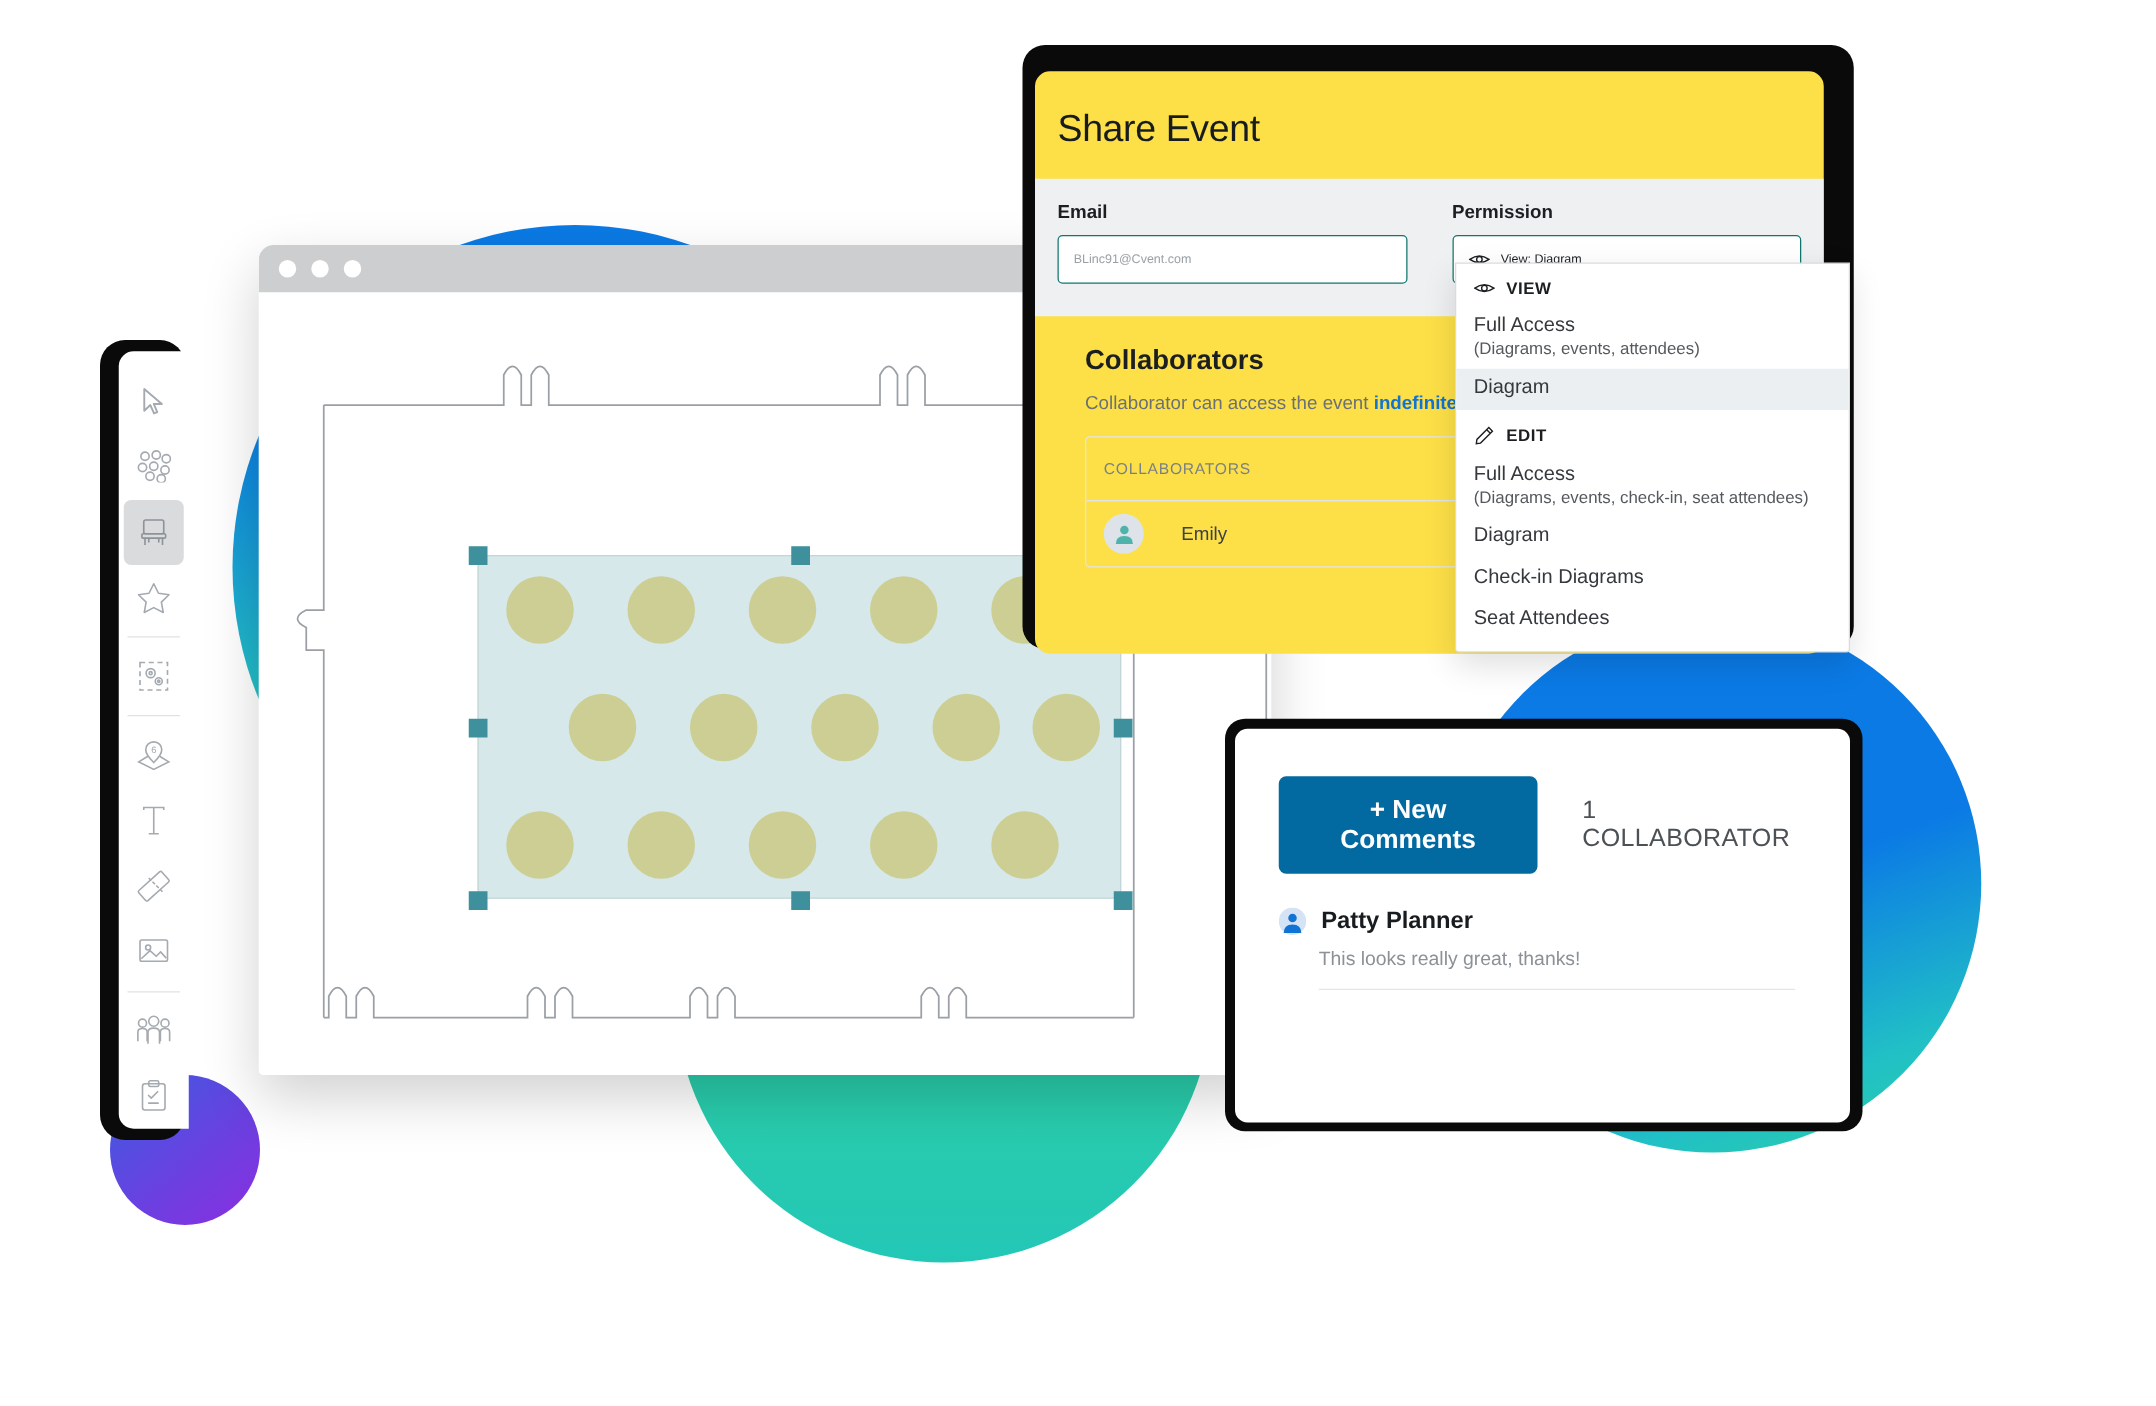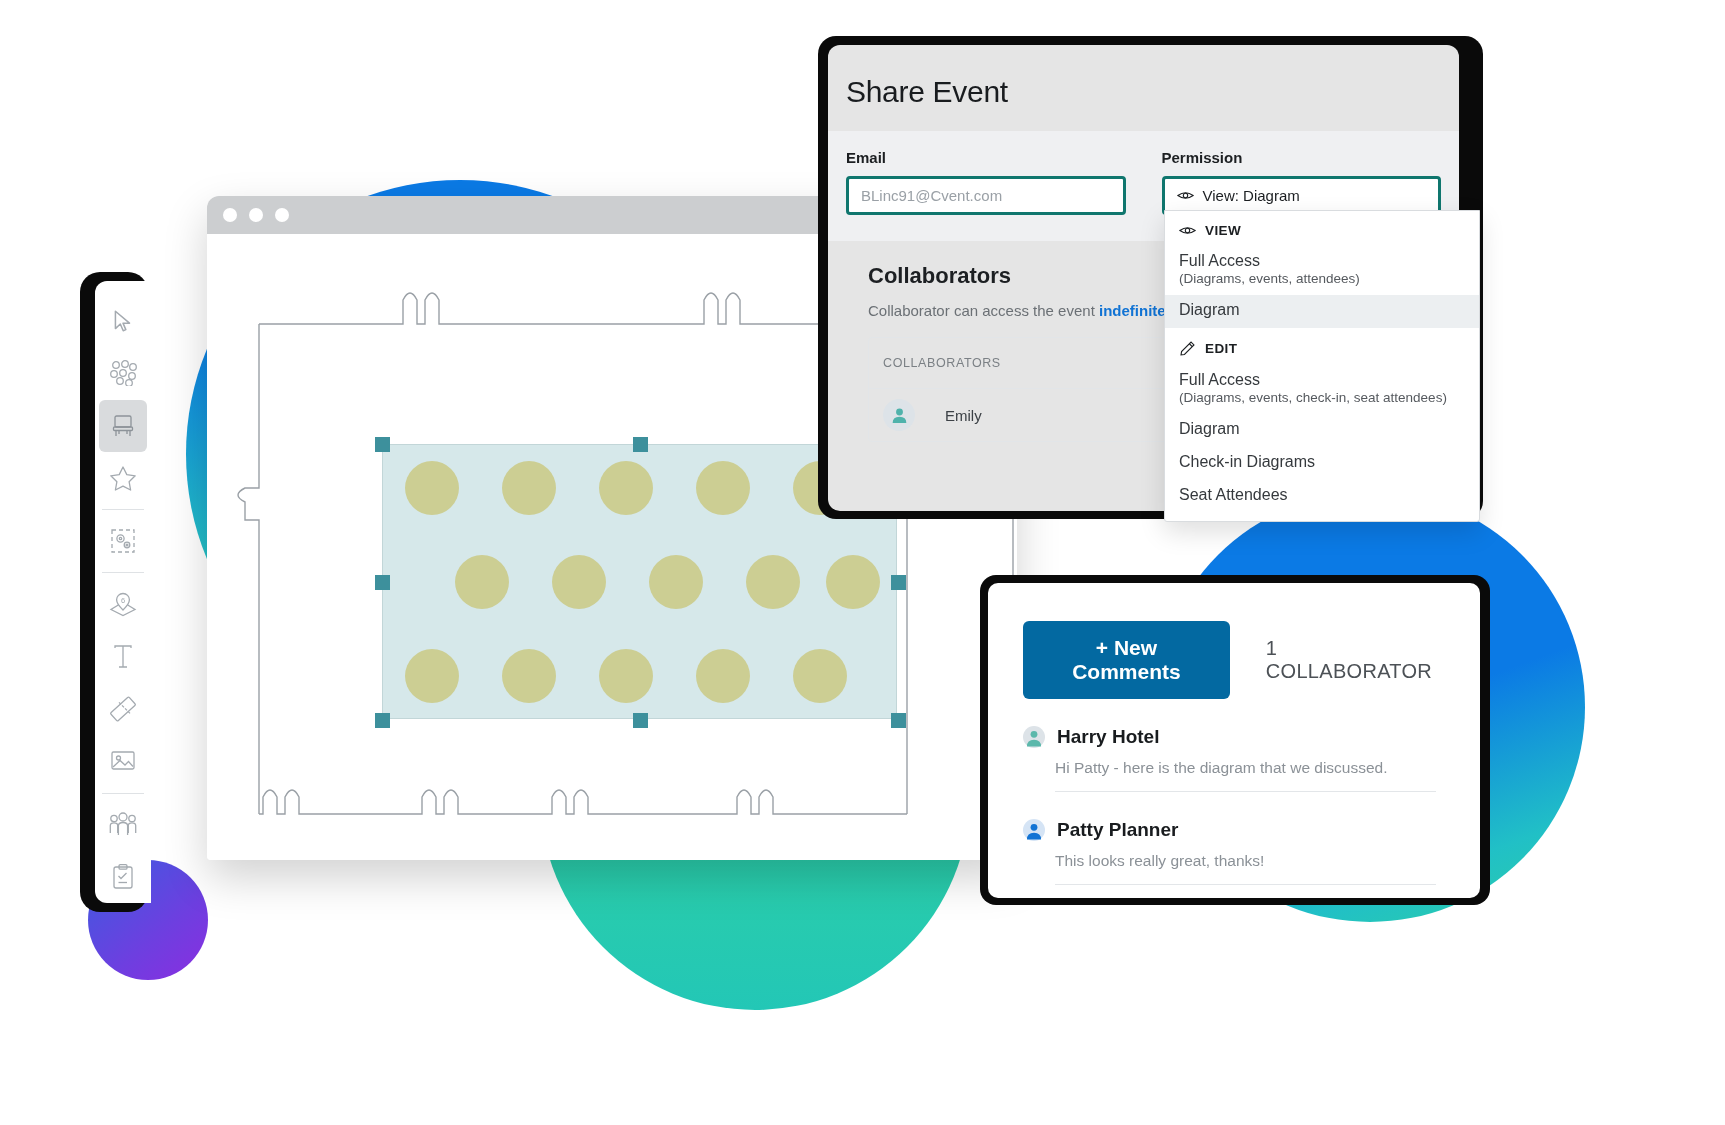--- a/index.html
+++ b/index.html
@@ -78,32 +78,32 @@
   .tool.active { background: #d9dbdd; }
   .tool svg { display: block; }
   .tool-div { width: 42px; height: 1px; background: #dfe2e5; margin: 5px 0; }
 
   
   #share-shadow {
     position: absolute; left: 818px; top: 36px; width: 665px; height: 483px;
     background: #0a0a0a; border-radius: 18px;
   }
   #share-modal {
-    position: absolute; left: 828px; top: 45px; width: 631px; height: 466px;
-    background: #e5e5e5; border-radius: 12px; overflow: hidden;
+    position: absolute; left: 828px; top: 57px; width: 631px; height: 466px;
+    background: #fde047; border-radius: 12px; overflow: hidden;
   }
   #share-header { padding: 30px 0 22px 18px; }
   #share-title { font-size: 30px; font-weight: 400; color: #191c1f; letter-spacing: -.3px; }
   #share-form-band { background: #eff0f2; padding: 18px 18px 26px 18px; display: flex; gap: 36px; }
   .field { flex: 1; }
   .field-label { font-size: 15px; font-weight: 700; color: #1c1f22; margin-bottom: 10px; }
   .field-input {
-    height: 39px; background: #fff; border: 3px solid #0f766e; border-radius: 4px;
+    height: 39px; background: #fff; border: 1px solid #0f766e; border-radius: 4px;
     display: flex; align-items: center; padding: 0 12px; gap: 9px;
-    font-size: 15px; color: #9aa0a6;
+    font-size: 10px; color: #9aa0a6;
   }
   .field-input.value { color: #1c1f22; }
   #collab-section { padding: 22px 18px 0 18px; margin-left: 22px; }
   #collab-title { font-size: 22px; font-weight: 700; color: #1c1f22; }
   #collab-sub { margin-top: 13px; font-size: 15px; color: #6b7075; }
   #collab-sub b { color: #1173d4; font-weight: 700; }
   #collab-table {
     margin-top: 18px; border: 1px solid #e2e5e8; border-radius: 4px; overflow: hidden;
   }
   #collab-thead {
@@ -424,34 +424,20 @@
     </div>
   </div>
 
   <div id="comments-shadow"></div>
   <div id="comments-panel">
     <div id="comments-head">
       <button id="new-comments-btn">+ New Comments</button>
       <span id="collab-count">1 COLLABORATOR</span>
     </div>
 
-    <div class="comment">
-      <div class="comment-head">
-        <span class="cavatar">
-          <svg width="22" height="22" viewBox="0 0 20 20">
-            <circle cx="10" cy="10" r="10" fill="#dde3e8"></circle>
-            <circle cx="10" cy="7.6" r="3.1" fill="#5bb8ab"></circle>
-            <path d="M3.6 18.6 Q3.6 12.4 10 12.4 Q16.4 12.4 16.4 18.6 Z" fill="#5bb8ab"></path>
-          </svg>
-        </span>
-        <span class="comment-author">Harry Hotel</span>
-      </div>
-      <div class="comment-body">Hi Patty - here is the diagram that  we discussed.</div>
-      <div class="comment-rule"></div>
-    </div>
 
     <div class="comment">
       <div class="comment-head">
         <span class="cavatar">
           <svg width="22" height="22" viewBox="0 0 20 20">
             <circle cx="10" cy="10" r="10" fill="#d5e4f5"></circle>
             <circle cx="10" cy="7.6" r="3.1" fill="#1173d4"></circle>
             <path d="M3.6 18.6 Q3.6 12.4 10 12.4 Q16.4 12.4 16.4 18.6 Z" fill="#1173d4"></path>
           </svg>
         </span>

